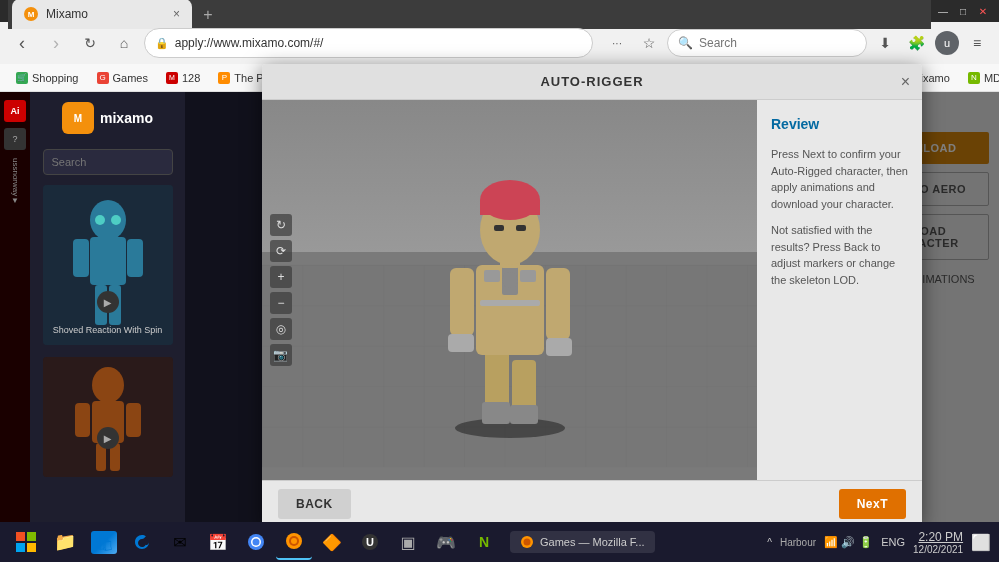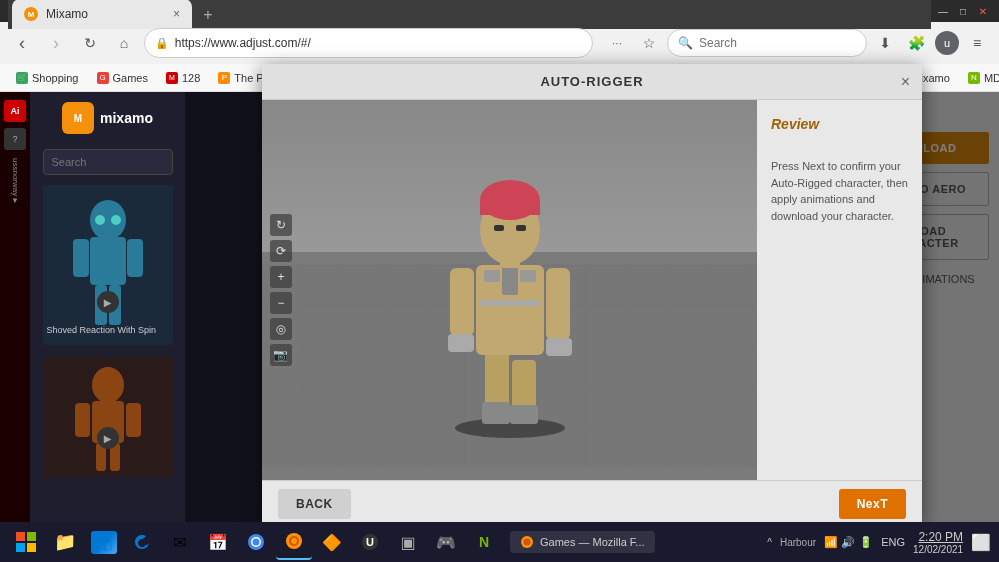--- a/index.html
+++ b/index.html
@@ -409,23 +409,22 @@
       background: #e8e8e8;
       padding: 16px 14px;
       display: flex;
       flex-direction: column;
       gap: 10px;
     }
 
     .review-title {
       font-size: 14px;
       font-weight: bold;
-      color: #a16207;
-      margin-bottom: 16px;
-      font-style: italic;
+      color: #0369a1;
+      margin-bottom: 4px;
     }
 
     .review-text {
       font-size: 11px;
       color: #555;
       line-height: 1.5;
     }
 
     .modal-footer {
       background: #e8e8e8;
@@ -580,21 +579,21 @@
     </div>
     <div class="nav-btn">
       <span>↻</span>
     </div>
     <div class="nav-btn">
       <span>⌂</span>
     </div>
 
     <div class="address-bar">
       <span class="lock-icon">🔒</span>
-      <span class="address-text">https://www.adjust.com/#/</span>
+      <span class="address-text">apply://www.mixamo.com/#/</span>
     </div>
 
     <div style="display:flex; align-items:center; gap:4px; margin-left:4px;">
       <div class="nav-btn" style="font-size:10px;">
         <span>···</span>
       </div>
       <div class="nav-btn">☆</div>
       <div class="search-box">
         <span class="search-icon-small">🔍</span>
         <input type="text" placeholder="Search" style="">
@@ -686,21 +685,21 @@
         <rect x="47" y="52" width="36" height="48" fill="#2a7a9a" rx="4"></rect>
         <rect x="30" y="54" width="16" height="38" fill="#2a7a9a" rx="4"></rect>
         <rect x="84" y="54" width="16" height="38" fill="#2a7a9a" rx="4"></rect>
         <rect x="52" y="100" width="12" height="40" fill="#2a7a9a" rx="3"></rect>
         <rect x="66" y="100" width="12" height="40" fill="#2a7a9a" rx="3"></rect>
         <circle cx="57" cy="35" r="5" fill="#4ecdc4"></circle>
         <circle cx="73" cy="35" r="5" fill="#4ecdc4"></circle>
       </svg>
       <div class="char-label">
         <div style="position:absolute; bottom:28px; left:50%; transform:translateX(-50%); width:22px; height:22px; background:#333; border-radius:50%; display:flex; align-items:center; justify-content:center; color:#aaa; font-size:10px;">▶</div>
-        <span style="position:absolute; bottom:6px; left:0; right:0; text-align:left; font-size:9px; color:#ccc;">Shoved Reaction With Spin</span>
+        <span style="position:absolute; bottom:6px; left:0; right:0; text-align:center; font-size:9px; color:#ccc;">Shoved Reaction With Spin</span>
       </div>
     </div>
 
     <div class="sidebar-character-2" style="margin-top:6px;">
       <svg viewBox="0 0 130 120" style="width:100%; height:100%;">
         <rect width="130" height="120" fill="#2a1a1a"></rect>
 
         <ellipse cx="65" cy="28" rx="16" ry="18" fill="#8b4513"></ellipse>
         <rect x="49" y="44" width="32" height="42" fill="#8b4513" rx="4"></rect>
         <rect x="32" y="46" width="15" height="34" fill="#8b4513" rx="4"></rect>
@@ -793,20 +792,21 @@
               <button class="viewport-ctrl-btn" title="Zoom in">+</button>
               <button class="viewport-ctrl-btn" title="Zoom out">−</button>
               <button class="viewport-ctrl-btn" title="Focus">◎</button>
               <button class="viewport-ctrl-btn" title="Camera">📷</button>
             </div>
           </div>
 
           <div class="review-panel">
             <div class="review-title">Review</div>
             <p class="review-text">Press Next to confirm your Auto-Rigged character, then apply animations and download your character.</p>
+            <p class="review-text">Not satisfied with the results? Press Back to adjust markers or change the skeleton LOD.</p>
           </div>
         </div>
 
         <div class="modal-footer">
           <button class="btn-back">BACK</button>
           <button class="btn-next">NexT</button>
         </div>
       </div>
     </div>
   </div>

